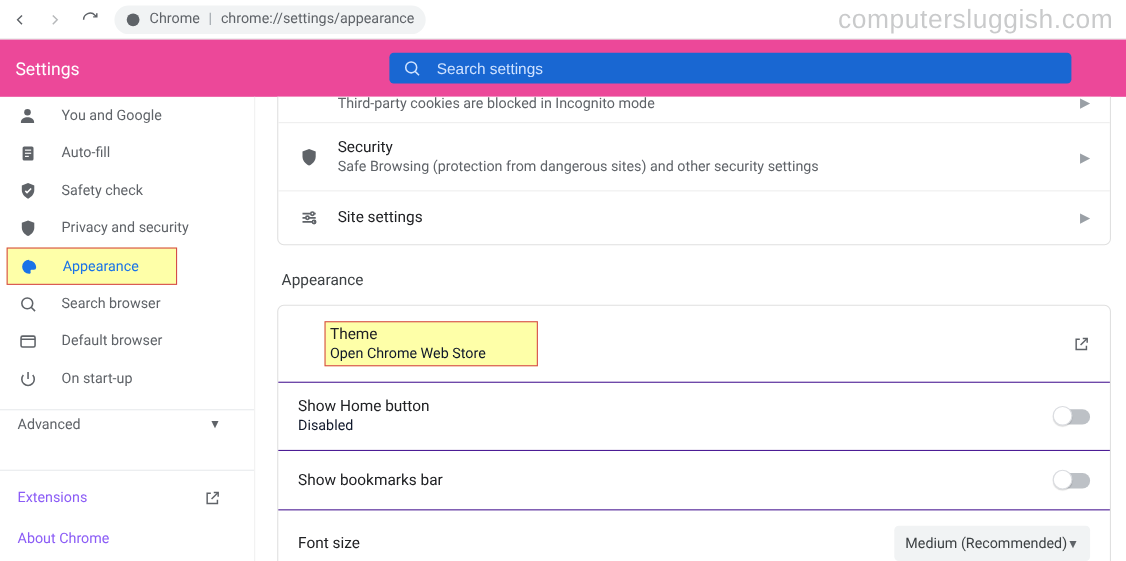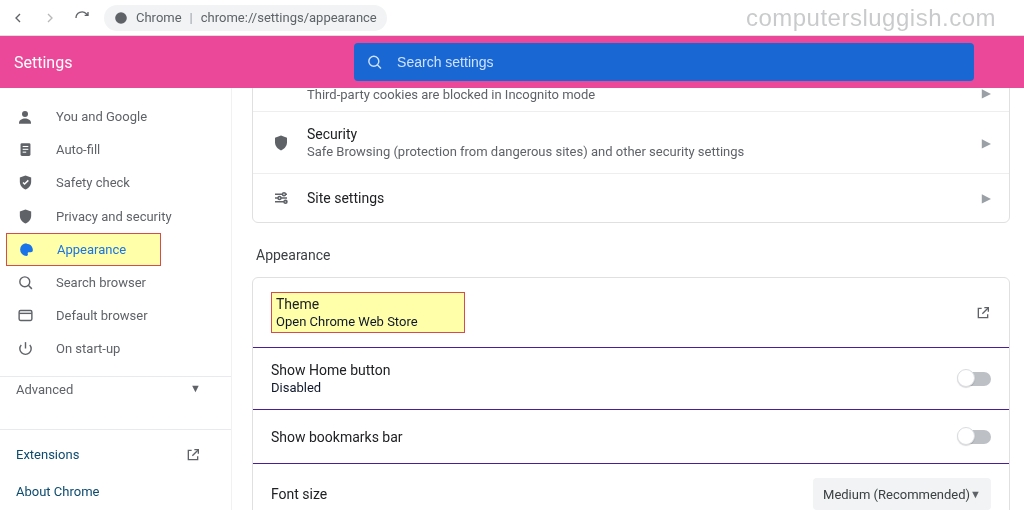--- a/index.html
+++ b/index.html
@@ -2,42 +2,42 @@
 <html><head>
   <meta charset="utf-8">
   <style>
     * { box-sizing: border-box; margin: 0; padding: 0; }
     body { font-family: Roboto, Arial, sans-serif; font-size: 13px; color: #202124; width: 1024px; height: 510px; overflow: hidden; background: #fff; position: relative; }
 
     .browser-bar { height: 36px; display: flex; align-items: center; padding: 0 8px; gap: 12px; border-bottom: 1px solid #e0e0e0; background:#fff; }
     .browser-bar .nav-btn { width: 20px; height: 20px; display:flex; align-items:center; justify-content:center; color:#5f6368; cursor:pointer; }
     .addr { display:flex; align-items:center; gap:8px; height:26px; padding:0 10px; border-radius:14px; background:#f1f3f4; flex:0 0 auto; color:#5f6368; font-size:13px;text-align:right;}
     .addr .sep { color:#9aa0a6; }
-    .watermark { position:absolute; right:28px; top:4px; font-size:24px; letter-spacing:.5px; color:rgba(60,64,67,.28); font-family: Arial, sans-serif; pointer-events:none;}
+    .watermark { position:absolute; right:12px; top:4px; font-size:24px; letter-spacing:.5px; color:rgba(60,64,67,.28); font-family: Arial, sans-serif; pointer-events:none;}
 
     .blue-bar { height: 52px; background:#ec4899; display:flex; align-items:center; padding:0 14px; gap: 340px;}
     .blue-bar .title { color:#fff; font-size:16px; font-weight:400; flex:0 0 340px;}
     .search-wrap { flex:1; display:flex; }
-    .search-box { width:620px; height:38px; background:#1967d2; border-radius:4px; display:flex; align-items:center; padding:0 12px; gap:14px; color:#e8f0fe;}
+    .search-box { width:620px; height:28px; background:#1967d2; border-radius:4px; display:flex; align-items:center; padding:0 12px; gap:14px; color:#e8f0fe;}
     .search-box input { border:none; background:transparent; color:#e8f0fe; font-size:14px; outline:none; width:100%; }
     .search-box input::placeholder { color:#cfe2ff; }
 
     .content { display:flex; height: calc(510px - 36px - 52px); }
 
-    .sidebar { width:232px; padding-top:12px; display:flex; flex-direction:column; border-right:1px solid #f1f1f1;}
+    .sidebar { width:232px; display:flex; flex-direction:column; border-right:1px solid #f1f1f1;}
     .side-item { height:36px; display:flex; align-items:center; gap:22px; padding-left:16px; color:#5f6368; font-size:13px; cursor:pointer; border-radius:0 18px 18px 0; margin-right:12px; }
     .side-item .icon { width:18px; height:18px; display:flex; align-items:center; justify-content:center; color:#5f6368;}
     .side-item.selected { color:#1a73e8; }
     .highlight-box { border:1.5px solid #d64b4b; background:#feffa8; }
     #side-appearance.highlight-box { margin-left:6px; margin-right:70px; padding-left:10px; border-radius:0; }
     #side-appearance.highlight-box .icon { color:#1a73e8; }
 
     .side-sep { height:1px; background:#e8eaed; margin:10px 0 6px 0; }
     .advanced { display:flex; justify-content:space-between; height:40px; padding:0 30px 0 16px; color:#5f6368; cursor:pointer; font-size:13px;}
-    .ext-row { display:flex; align-items:center; justify-content:space-between; height:40px; padding:0 30px 0 16px; color:#0c4a6e; font-size:13px; cursor:pointer;text-align:center;}
+    .ext-row { display:flex; align-items:center; justify-content:space-between; height:40px; padding:0 30px 0 16px; color:#8b5cf6; font-size:13px; cursor:pointer;text-align:center;}
 
     .main { flex:1; padding: 0 14px 0 20px; overflow:hidden; }
     .card { border:1px solid #e0e0e0; border-radius:6px; background:#fff;}
     .card-row { display:flex; align-items:center; padding:14px 18px; gap:16px; border-top:1px solid #eee;}
     .card-row:first-child { border-top:none; }
     .card-row .lead-icon { width:20px; height:20px; display:flex; align-items:center; justify-content:center; color:#5f6368; }
     .card-row .lbl { font-size:14px; color:#202124; }
     .card-row .sub { font-size:13px; color:#5f6368; margin-top:2px; }
     .card-row.partial .sub { font-size:13px; color:#5f6368; }
     .card-row .txt { flex:1; }
@@ -45,21 +45,21 @@
 
     .section-title { font-size:14px; color:#3c4043; margin:24px 4px 14px 4px; }
 
     .row2 { display:flex; align-items:center; padding:14px 18px; border-top:1px solid #4c1d95; min-height:54px;}
     .card .row2:first-child { border-top:none; }
     .row2 .txt { flex:1; }
     .row2 .lbl { font-size:14px; color:#202124; }
     .row2 .sub { font-size:13px; color:#0f172a; margin-top:2px; }
     .row2 .ctl { display:flex; align-items:center; gap:8px; }
 
-    .hl-inline { border:1.5px solid #d64b4b; background:#feffa8; padding:3px 46px 3px 4px; display:inline-block;}
+    .hl-inline { border:1.5px solid #d64b4b; background:#feffa8; padding:3px 46px 3px 4px; display:inline-block;margin-left:24px;}
 
     .toggle { width:32px; height:14px; background:#bdc1c6; border-radius:8px; position:relative;}
     .toggle .knob { position:absolute; left:-2px; top:-3px; width:18px; height:18px; background:#fff; border:1px solid #dadce0; border-radius:50%; box-shadow:0 1px 1px rgba(0,0,0,.15);}
     .open-icon { width:16px; height:16px; color:#5f6368; }
     .select-pill { height:32px; min-width:170px; background:#f1f3f4; border-radius:4px; display:flex; align-items:center; justify-content:space-between; padding:0 10px; font-size:13px; color:#3c4043; cursor:pointer;}
     .select-pill .caret { font-size:11px; color:#5f6368; }
 
     svg { display:block; }
   </style>
 </head>

